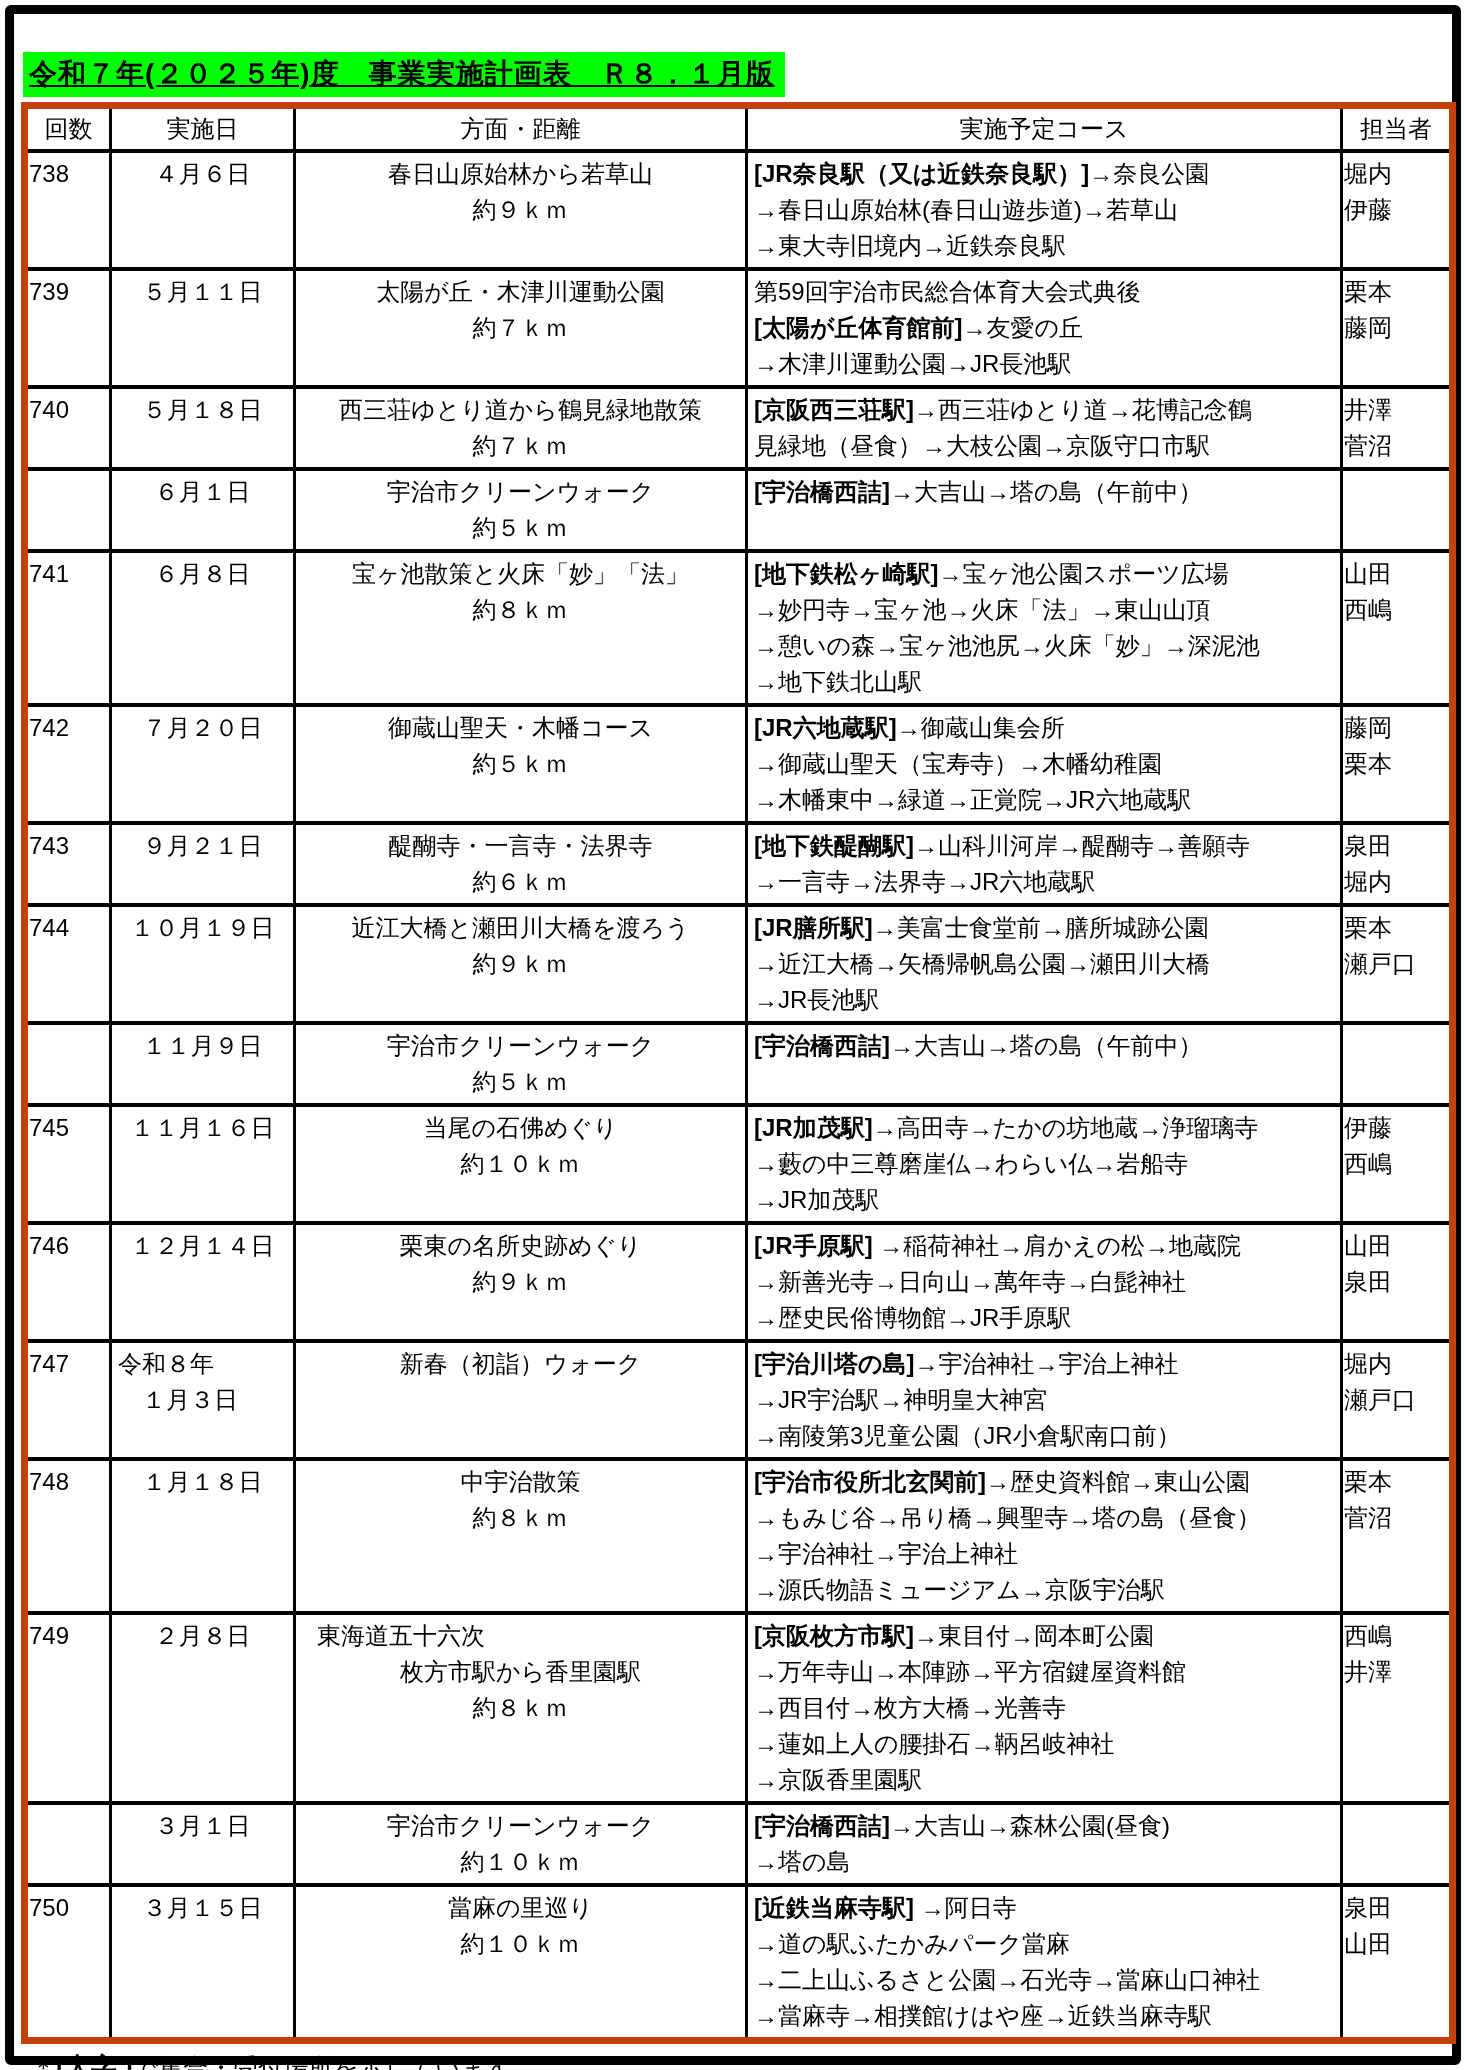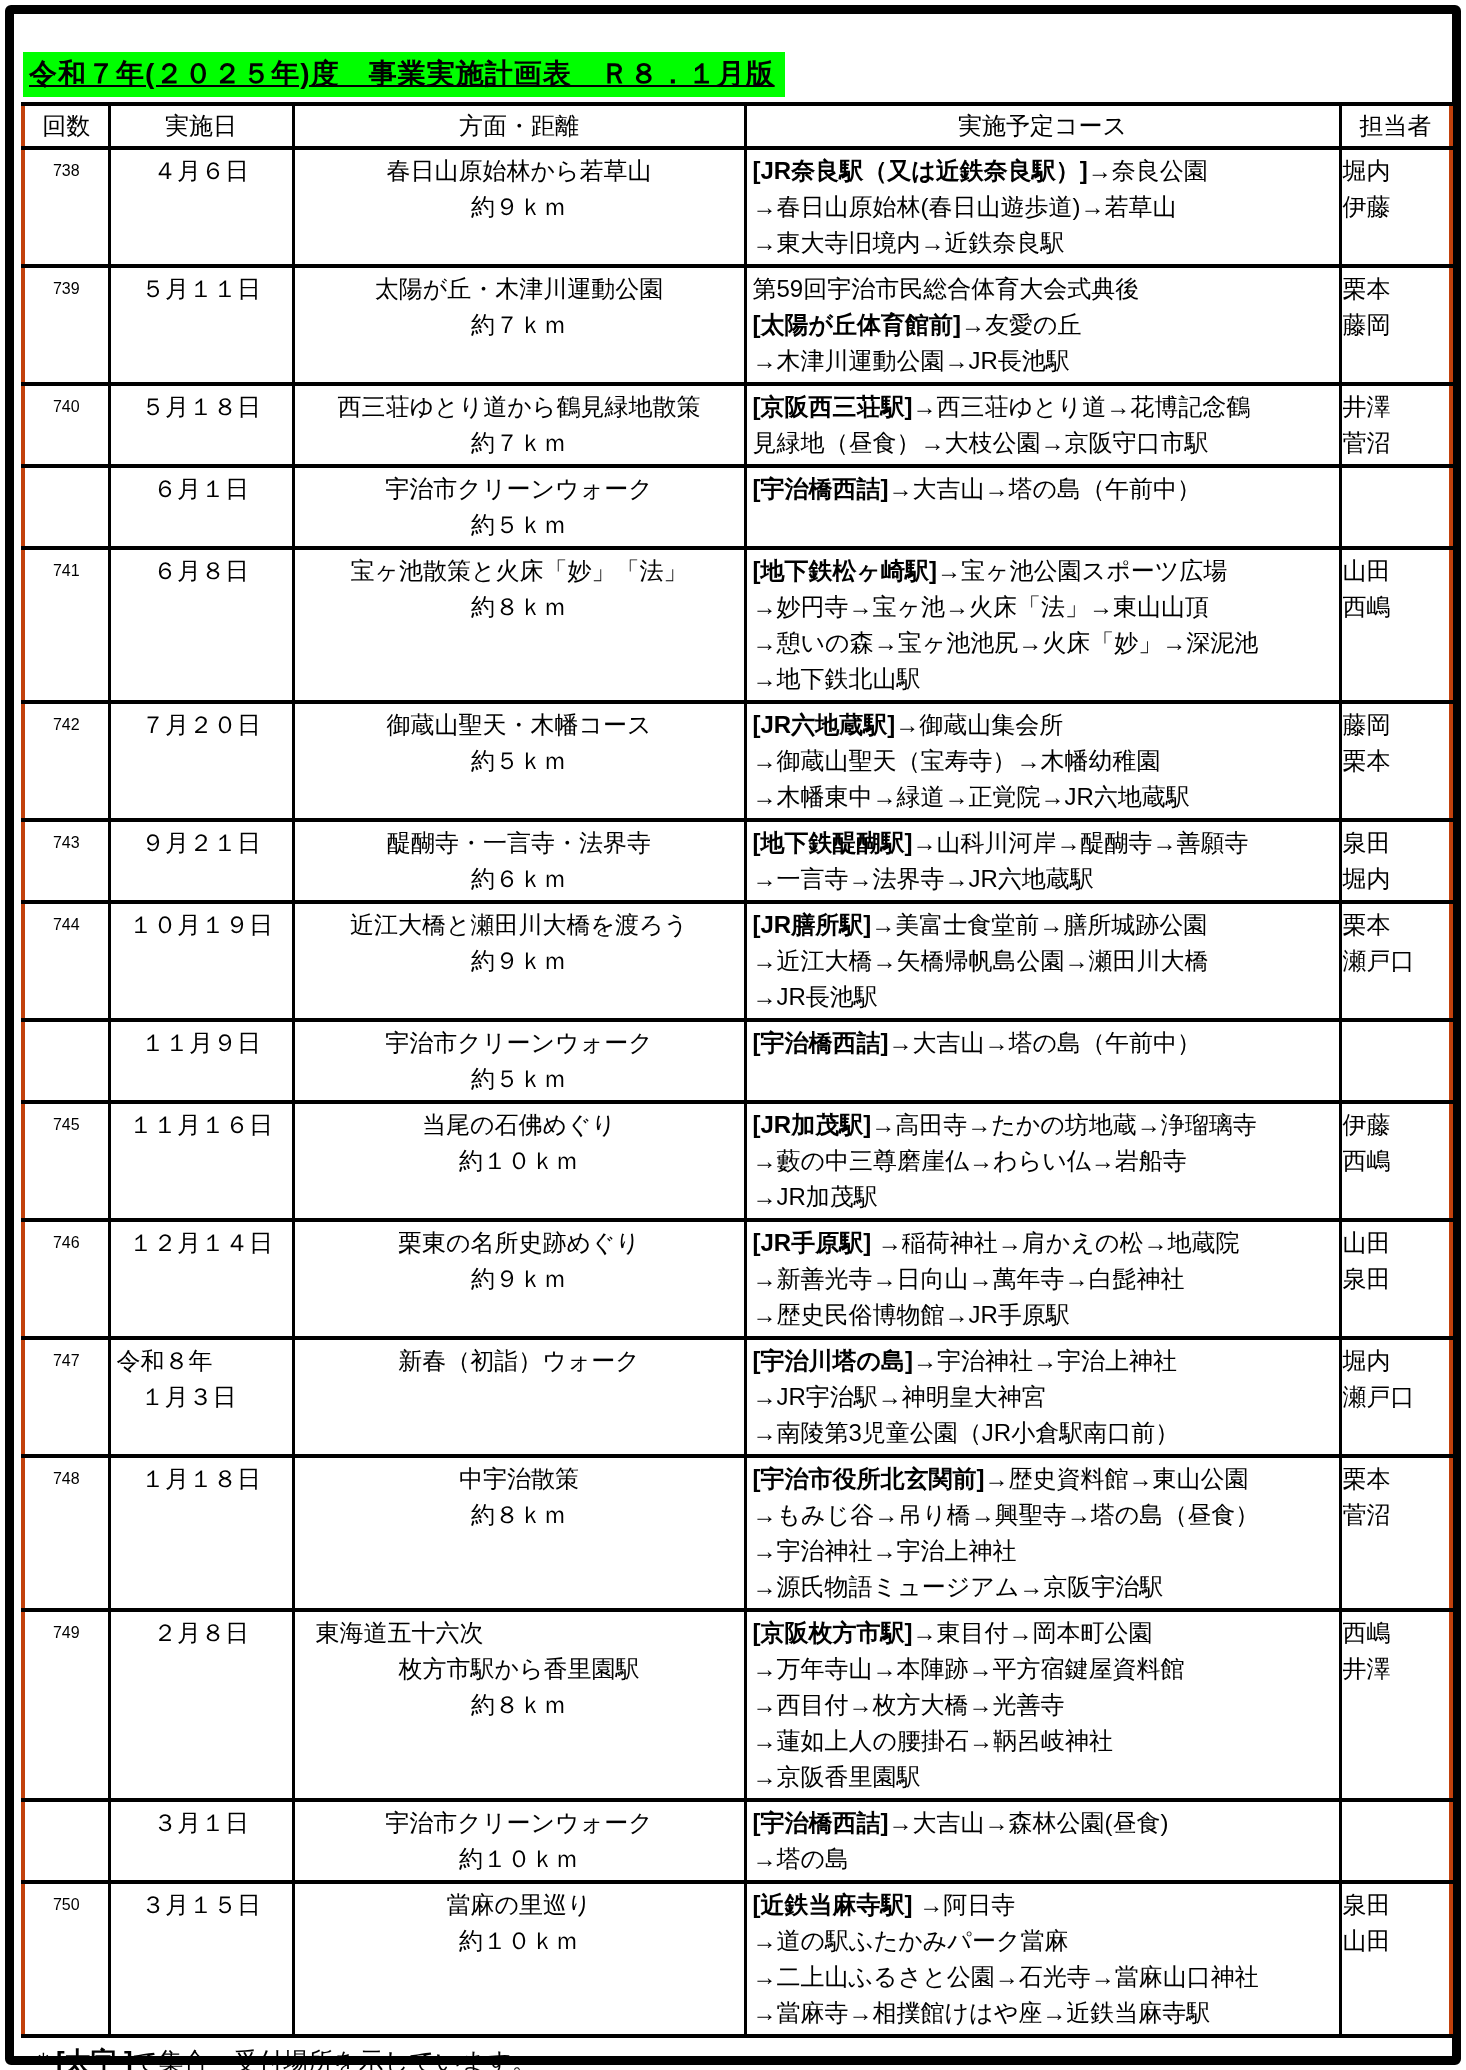--- a/index.html
+++ b/index.html
@@ -26,36 +26,36 @@
     box-sizing:border-box;
     font-size:28px;font-weight:bold;
     text-decoration:underline;
     letter-spacing:1px;
     white-space:nowrap;
   }
   table.schedule{
     border-collapse:collapse;
     table-layout:fixed;
     width:1428px;
-    border:4px solid #c2410c;
+    border:7px solid #c2410c;
   }
   .schedule th,.schedule td{
     border-style:solid;border-color:#000;
     border-width:4px 3px;
     vertical-align:top;
     padding:3px 6px;
     font-size:24px;
     line-height:36px;
     overflow:hidden;
   }
   .schedule th{
     text-align:center;font-weight:normal;
     padding:4px 2px;line-height:32px;
   }
-  td.num{text-align:center;font-size:16px;padding-left:1px;padding-right:1px;}
+  td.num{text-align:left;font-size:24px;padding-left:1px;padding-right:1px;}
   td.date{text-align:center;white-space:nowrap;padding-left:2px;padding-right:2px;}
   td.date.left{text-align:left;padding-left:6px;}
   td.area{text-align:center;}
   td.area div.left{text-align:left;margin-left:15px;}
   td.course{text-align:left;white-space:nowrap;}
   td.course b{font-weight:bold;}
   td.staff{text-align:left;padding-left:1px;padding-right:1px;}
   .footnote{
     padding:7px 4px 6px 10px;
     font-size:25px;line-height:32px;

